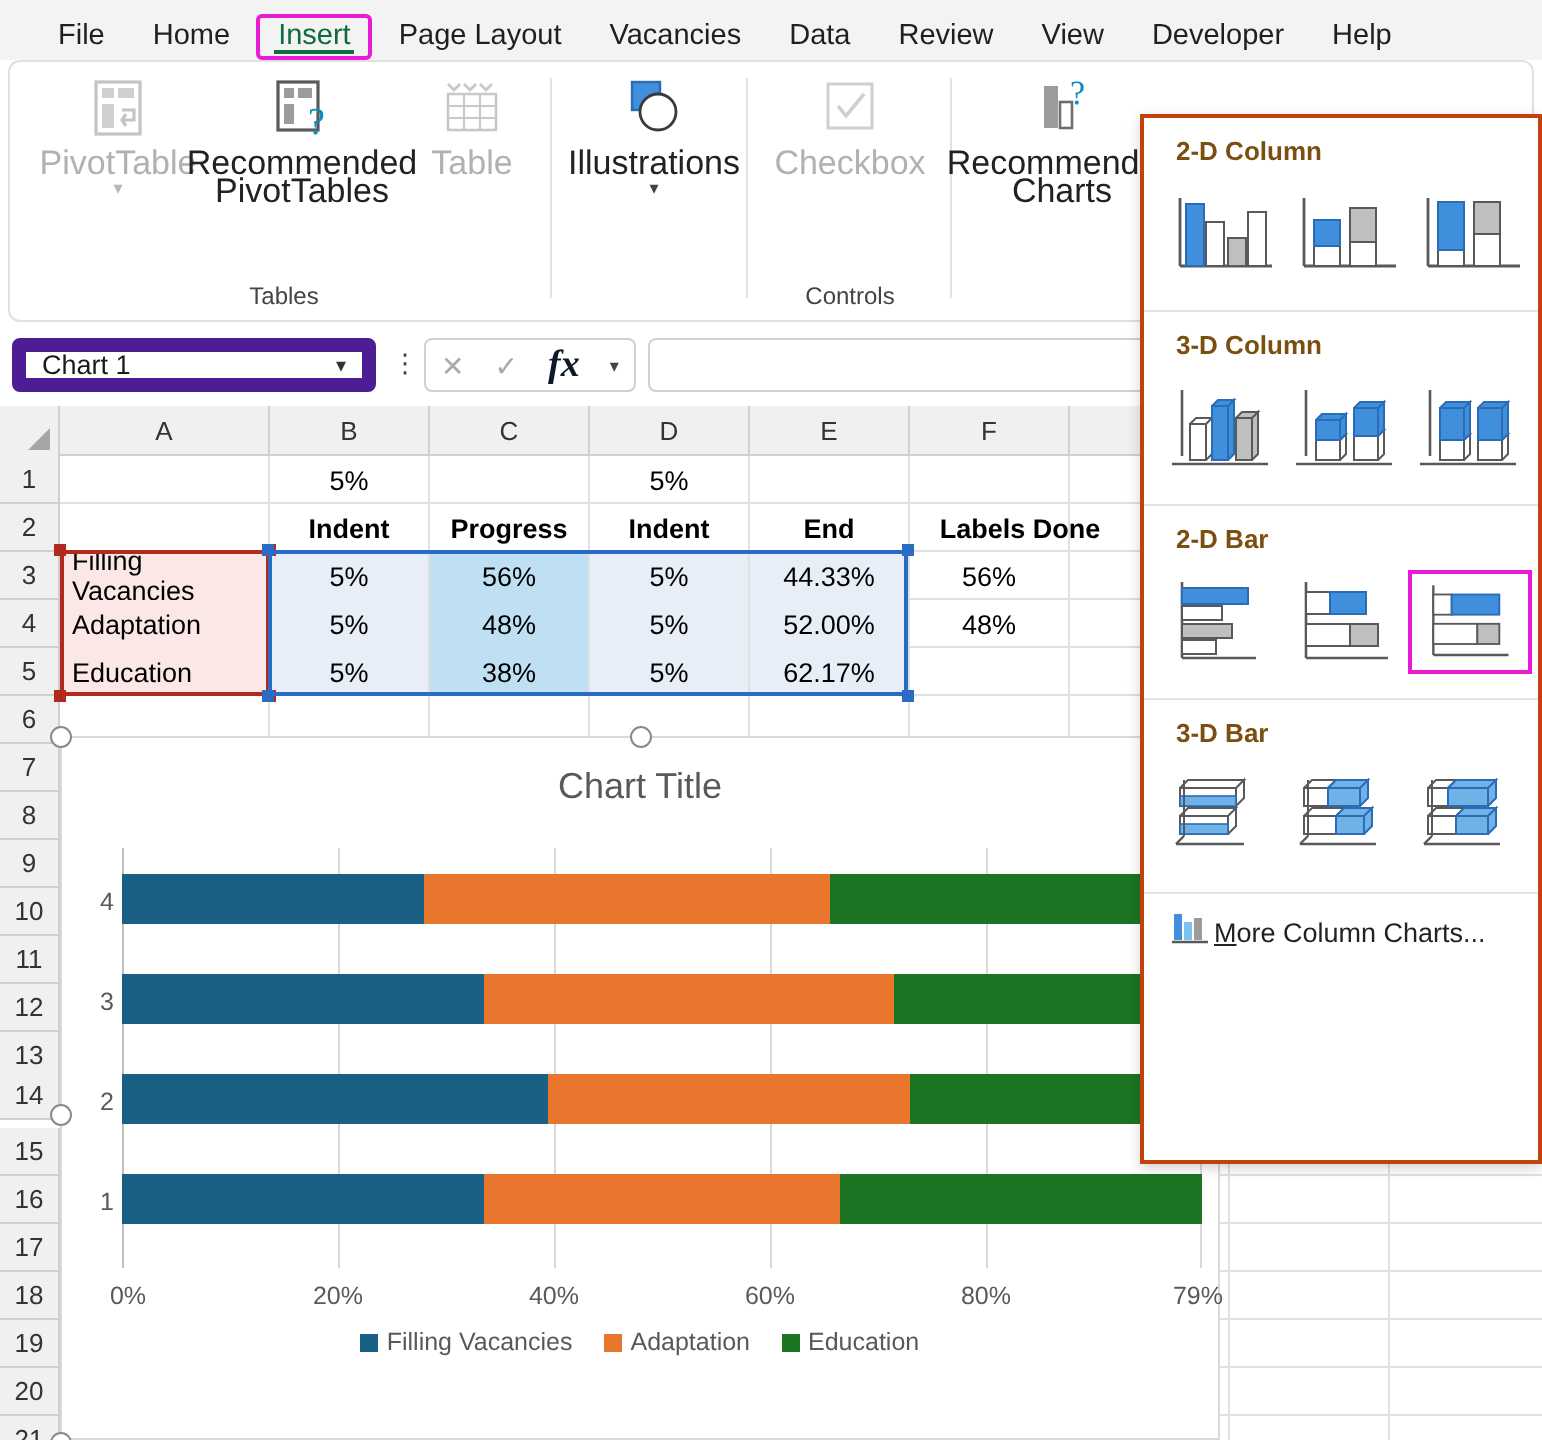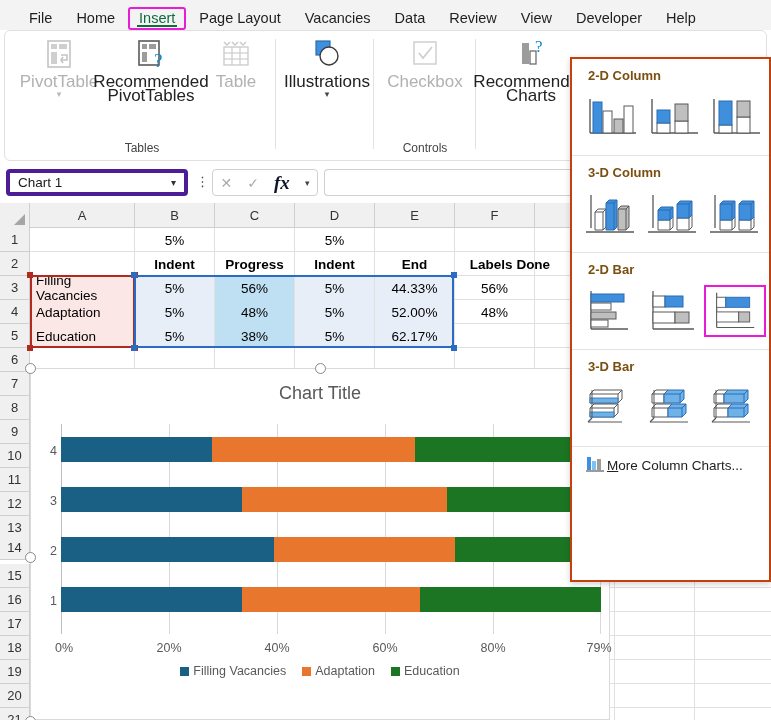--- a/index.html
+++ b/index.html
@@ -69,21 +69,21 @@
     height: 26px; display: flex; align-items: center;
     padding: 0 3px; border-radius: 4px;
   }
   .chartbtn.sel { border: 1px solid #b9b9b9; background: #f5f5f5; }
   .chartbtn .cv { font-size: 9px; color: #333; margin-left: 4px; }
 
   
   .fbar { position: absolute; left: 0; top: 164px; width: 771px; height: 38px; background: #fff; }
   .namebox {
     position: absolute; left: 6px; top: 5px; width: 182px; height: 27px;
-    border: 4px solid #4c1d95; border-radius: 4px; background: #fff;
+    border: 7px solid #4c1d95; border-radius: 4px; background: #fff;
     display: flex; align-items: center; padding: 0 8px;
     font-size: 13.5px; color: #1a1a1a;
   }
   .namebox .nbchev { margin-left: auto; font-size: 10px; color: #333; }
   .dots { position: absolute; left: 196px; top: 10px; font-size: 13px; color: #444; letter-spacing: 0; }
   .fxgroup {
     position: absolute; left: 212px; top: 5px; width: 106px; height: 27px;
     border: 1px solid #d0d0d0; border-radius: 4px; background: #fff;
     display: flex; align-items: center; justify-content: space-around;
     font-size: 14px; color: #aaa;

